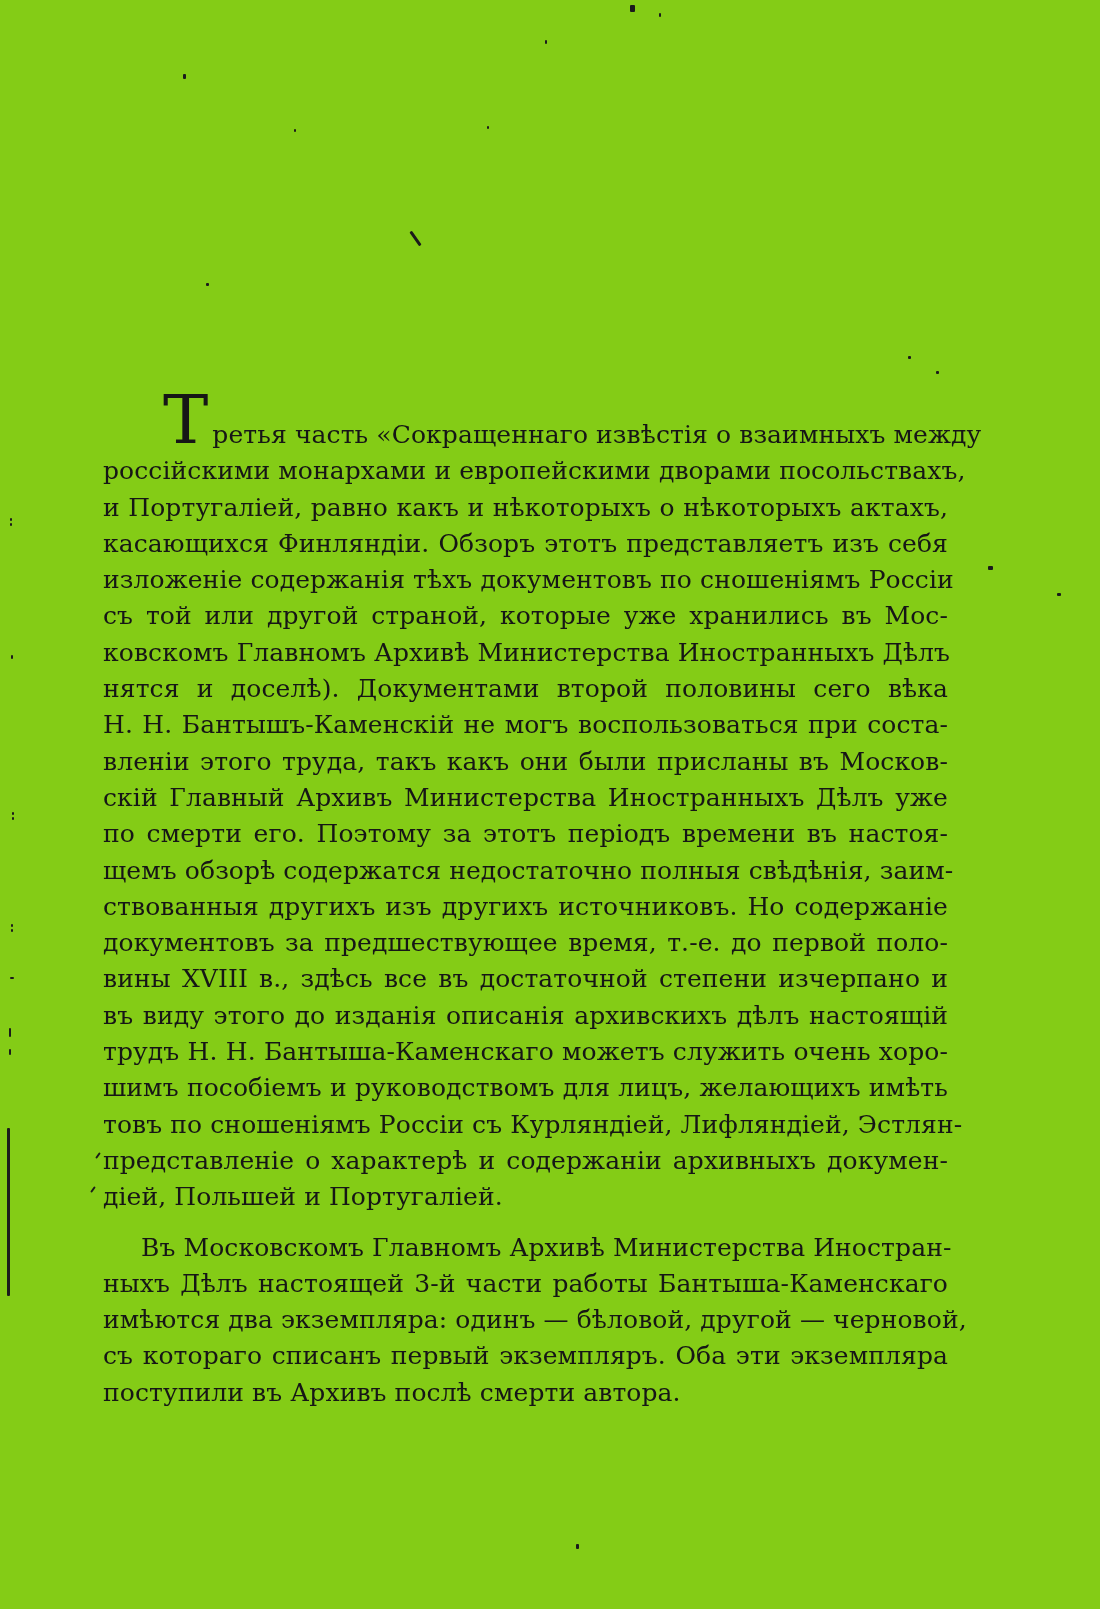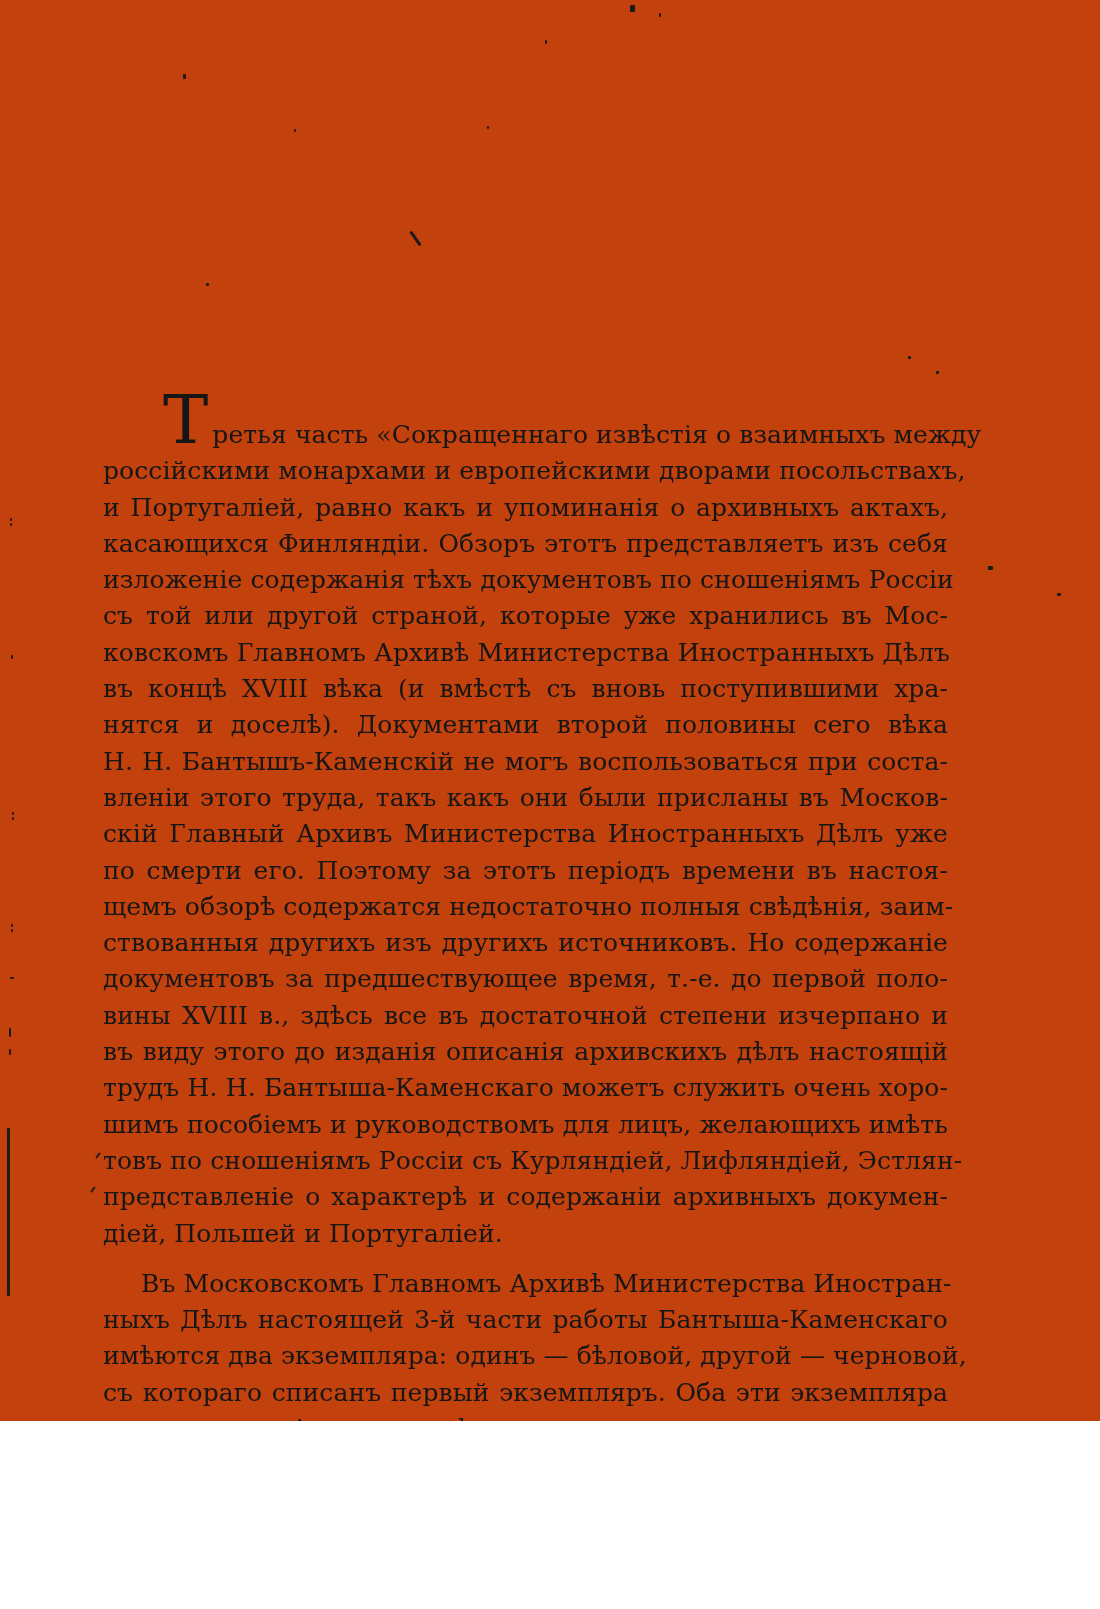--- a/index.html
+++ b/index.html
@@ -4,22 +4,22 @@
 <title>Scanned book page</title>
 <style>
   html, body {
     margin: 0;
     padding: 0;
     background: #ffffff;
   }
   .page {
     position: relative;
     width: 1100px;
-    height: 1421px;
-    background: #c2410c;
+    height: 1609px;
+    background: #84cc16;
     overflow: hidden;
     font-family: "DejaVu Serif", "Liberation Serif", serif;
     text-decoration: underline;
   }
   .text-block {
     position: absolute;
     left: 103px;
     top: 417px;
     width: 845px;
     color: #161616;
@@ -53,26 +53,25 @@
   }
 </style>
 </head>
 <body>
 
 <div class="page">
   <div class="text-block" id="text-block">
       <div class="para">
         <div class="line" style="padding-left: 60px;"><span class="dropcap">Т</span>ретья часть «Сокращеннаго извѣстія о взаимныхъ между</div>
         <div class="line">россійскими монархами и европейскими дворами посольствахъ,</div>
-        <div class="line">и Португаліей, равно какъ и упоминанія о архивныхъ актахъ,</div>
+        <div class="line">и Португаліей, равно какъ и нѣкоторыхъ о нѣкоторыхъ актахъ,</div>
         <div class="line">касающихся Финляндіи. Обзоръ этотъ представляетъ изъ себя</div>
         <div class="line">изложеніе содержанія тѣхъ документовъ по сношеніямъ Россіи</div>
         <div class="line">съ той или другой страной, которые уже хранились въ Мос-</div>
         <div class="line">ковскомъ Главномъ Архивѣ Министерства Иностранныхъ Дѣлъ</div>
-        <div class="line">въ концѣ XVIII вѣка (и вмѣстѣ съ вновь поступившими хра-</div>
         <div class="line">нятся и доселѣ). Документами второй половины сего вѣка</div>
         <div class="line">Н. Н. Бантышъ-Каменскій не могъ воспользоваться при соста-</div>
         <div class="line">вленіи этого труда, такъ какъ они были присланы въ Москов-</div>
         <div class="line">скій Главный Архивъ Министерства Иностранныхъ Дѣлъ уже</div>
         <div class="line">по смерти его. Поэтому за этотъ періодъ времени въ настоя-</div>
         <div class="line">щемъ обзорѣ содержатся недостаточно полныя свѣдѣнія, заим-</div>
         <div class="line">ствованныя другихъ изъ другихъ источниковъ. Но содержаніе</div>
         <div class="line">документовъ за предшествующее время, т.-е. до первой поло-</div>
         <div class="line">вины XVIII в., здѣсь все въ достаточной степени изчерпано и</div>
         <div class="line">въ виду этого до изданія описанія архивскихъ дѣлъ настоящій</div>

